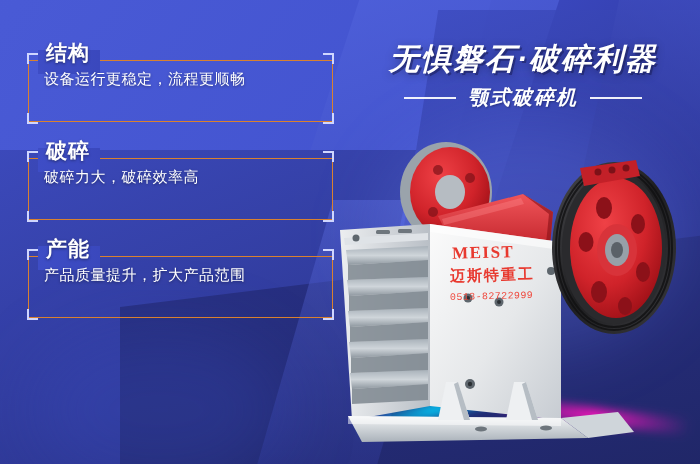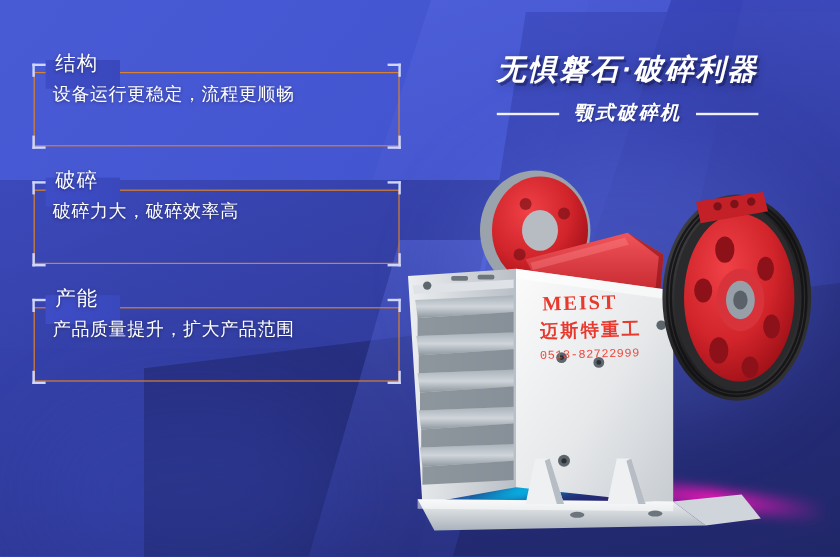--- a/index.html
+++ b/index.html
@@ -43,21 +43,21 @@
   
   .features{position:absolute;left:28px;top:38px;width:305px;}
   .feature{position:relative;height:84px;margin-bottom:14px;}
   .fbox{
     position:absolute;left:0;top:22px;right:0;bottom:0;
     border:1px solid #d9812f;box-sizing:border-box;
   }
   .ftitle{
     position:relative;z-index:3;display:inline-block;
     margin-left:14px;padding:0 8px 0 4px;
-    color:#ffffff;font-size:17px;font-weight:normal;line-height:30px;
+    color:#ffffff;font-size:21px;font-weight:bold;line-height:30px;
     letter-spacing:1px;
     text-shadow:0 1px 3px rgba(0,0,0,.45);
     background:transparent;
   }
   .ftitle-mask{
     position:absolute;left:10px;top:12px;height:24px;z-index:2;
     background:linear-gradient(90deg,#3e4dc6,#3a48bd);
   }
   .fdesc{
     position:relative;z-index:3;display:block;
@@ -67,28 +67,28 @@
   }
   .corner{position:absolute;width:9px;height:9px;z-index:4;}
   .c-tl{left:-1px;top:15px;border-left:2px solid #cfd6ff;border-top:2px solid #cfd6ff;}
   .c-bl{left:-1px;bottom:-2px;border-left:2px solid #cfd6ff;border-bottom:2px solid #cfd6ff;}
   .c-tr{right:-1px;top:15px;border-right:2px solid #cfd6ff;border-top:2px solid #cfd6ff;}
   .c-br{right:-1px;bottom:-2px;border-right:2px solid #cfd6ff;border-bottom:2px solid #cfd6ff;}
 
   
   .headline{position:absolute;left:358px;top:40px;width:330px;text-align:center;z-index:6;}
   .h-main{
-    color:#ffffff;font-size:24px;font-weight:bold;font-style:italic;
+    color:#ffffff;font-size:30px;font-weight:bold;font-style:italic;
     letter-spacing:2px;line-height:38px;white-space:nowrap;
     text-shadow:2px 2px 0 rgba(25,30,90,.55),0 2px 8px rgba(0,0,0,.35);
   }
   .h-sub-row{display:flex;align-items:center;justify-content:center;gap:12px;margin-top:6px;}
   .h-line{width:52px;height:2px;background:#ffffff;opacity:.92;}
   .h-sub{
-    color:#ffffff;font-size:16px;font-weight:bold;font-style:italic;
+    color:#ffffff;font-size:20px;font-weight:bold;font-style:italic;
     letter-spacing:2px;white-space:nowrap;
     text-shadow:1px 1px 2px rgba(20,25,80,.5);
   }
 
   
   .machine{position:absolute;left:318px;top:120px;width:382px;height:330px;z-index:5;}
   .machine svg{display:block;}
   .brand{position:absolute;z-index:7;pointer-events:none;text-align:left;}
   .brand-en{
     position:absolute;left:452px;top:243px;color:#e8392f;

